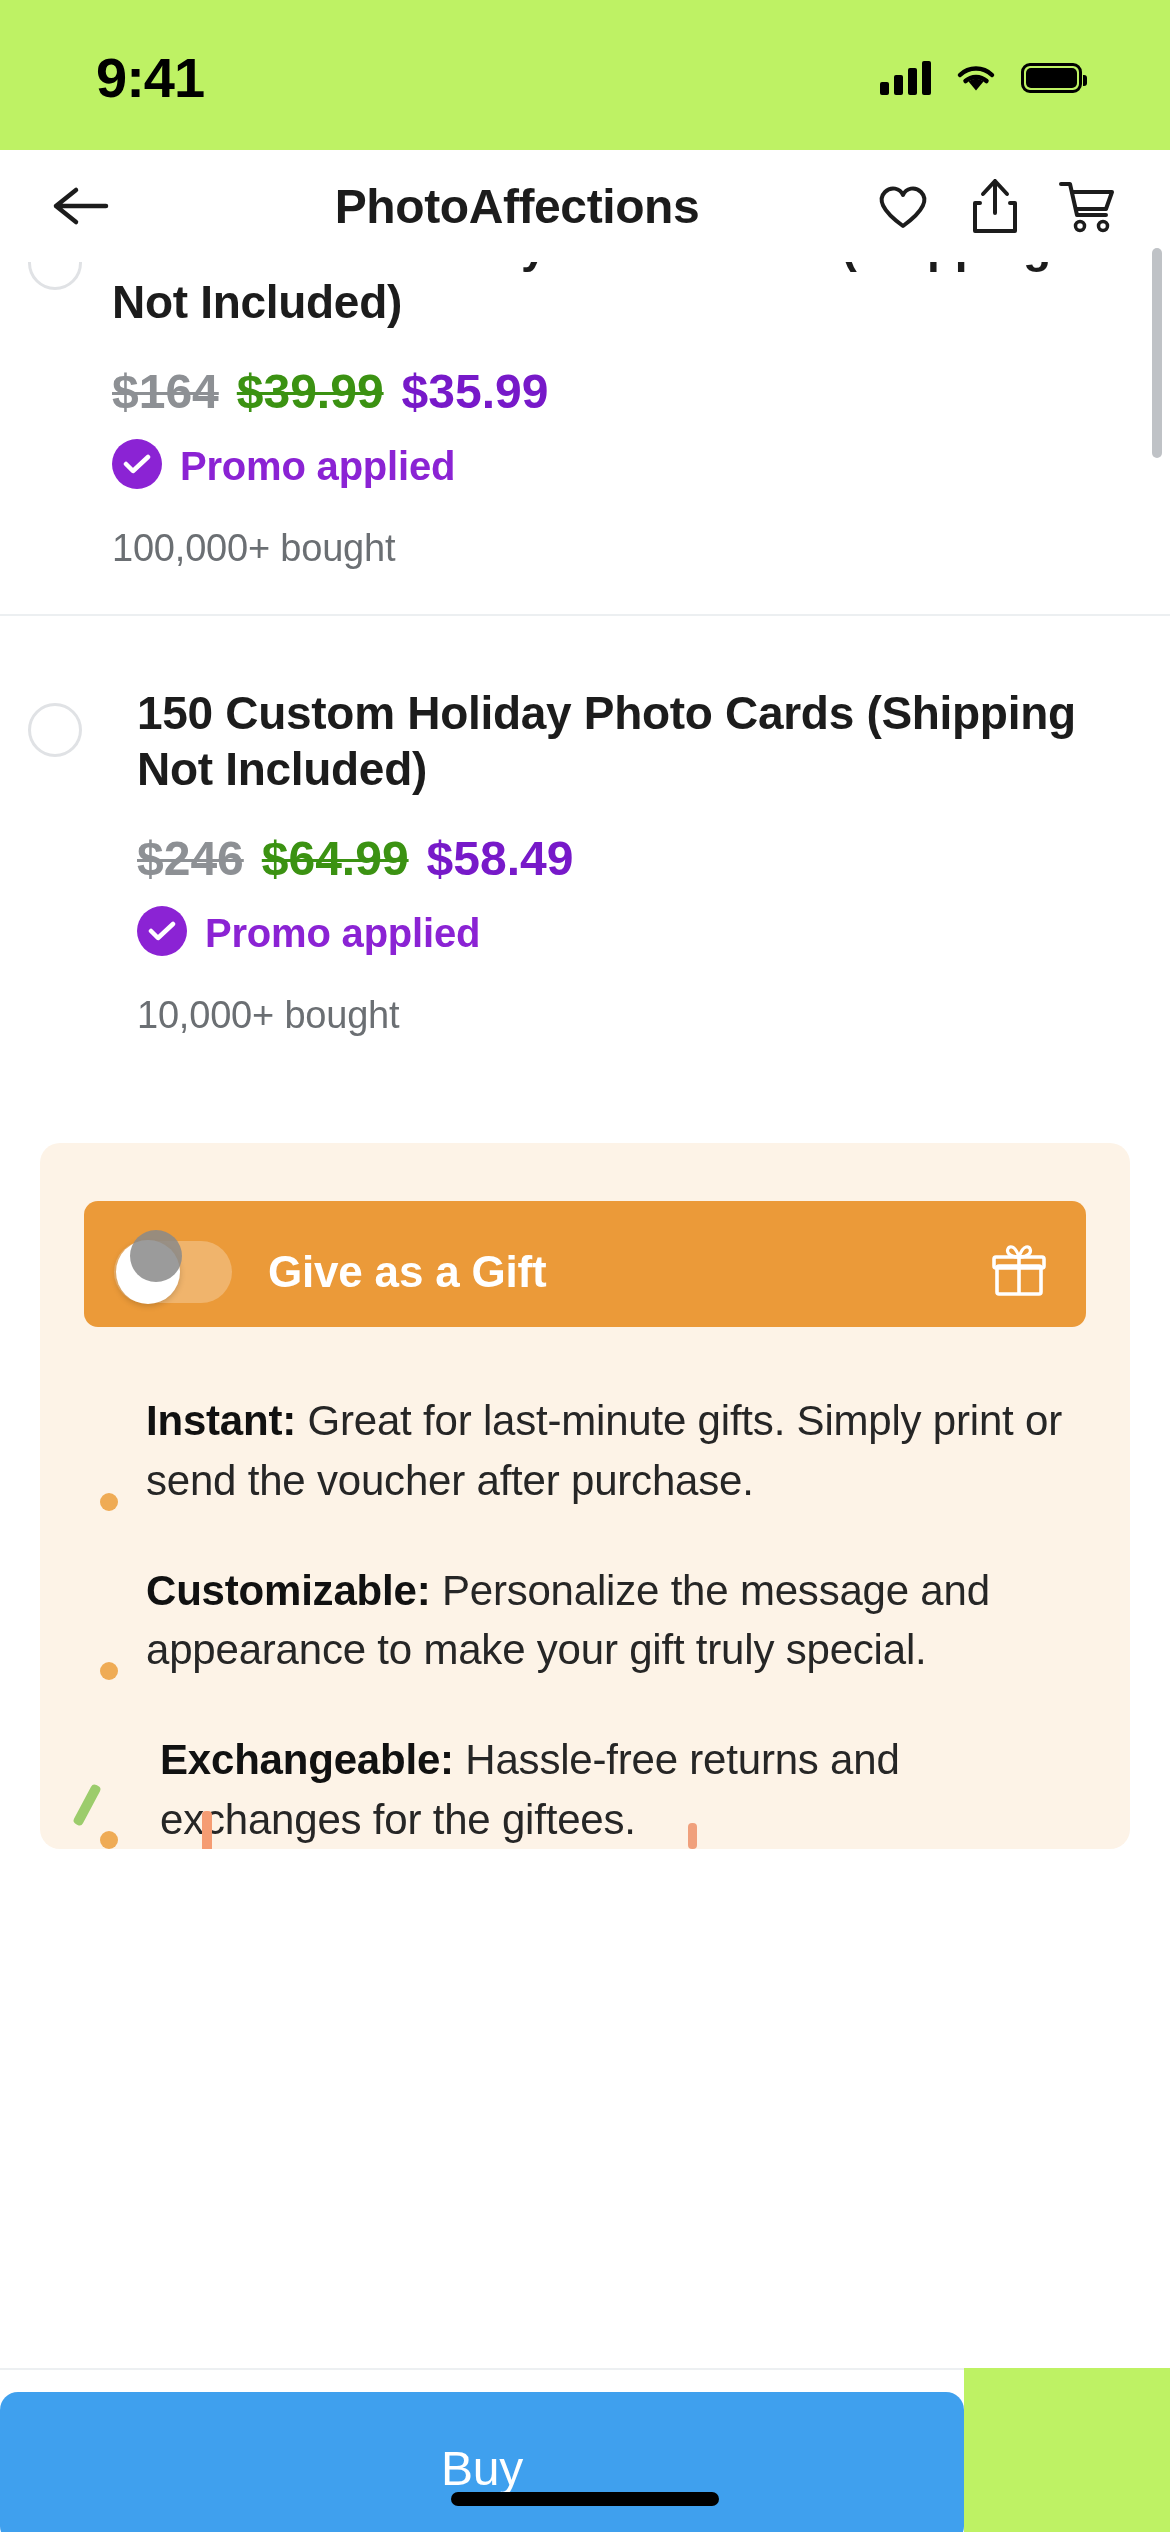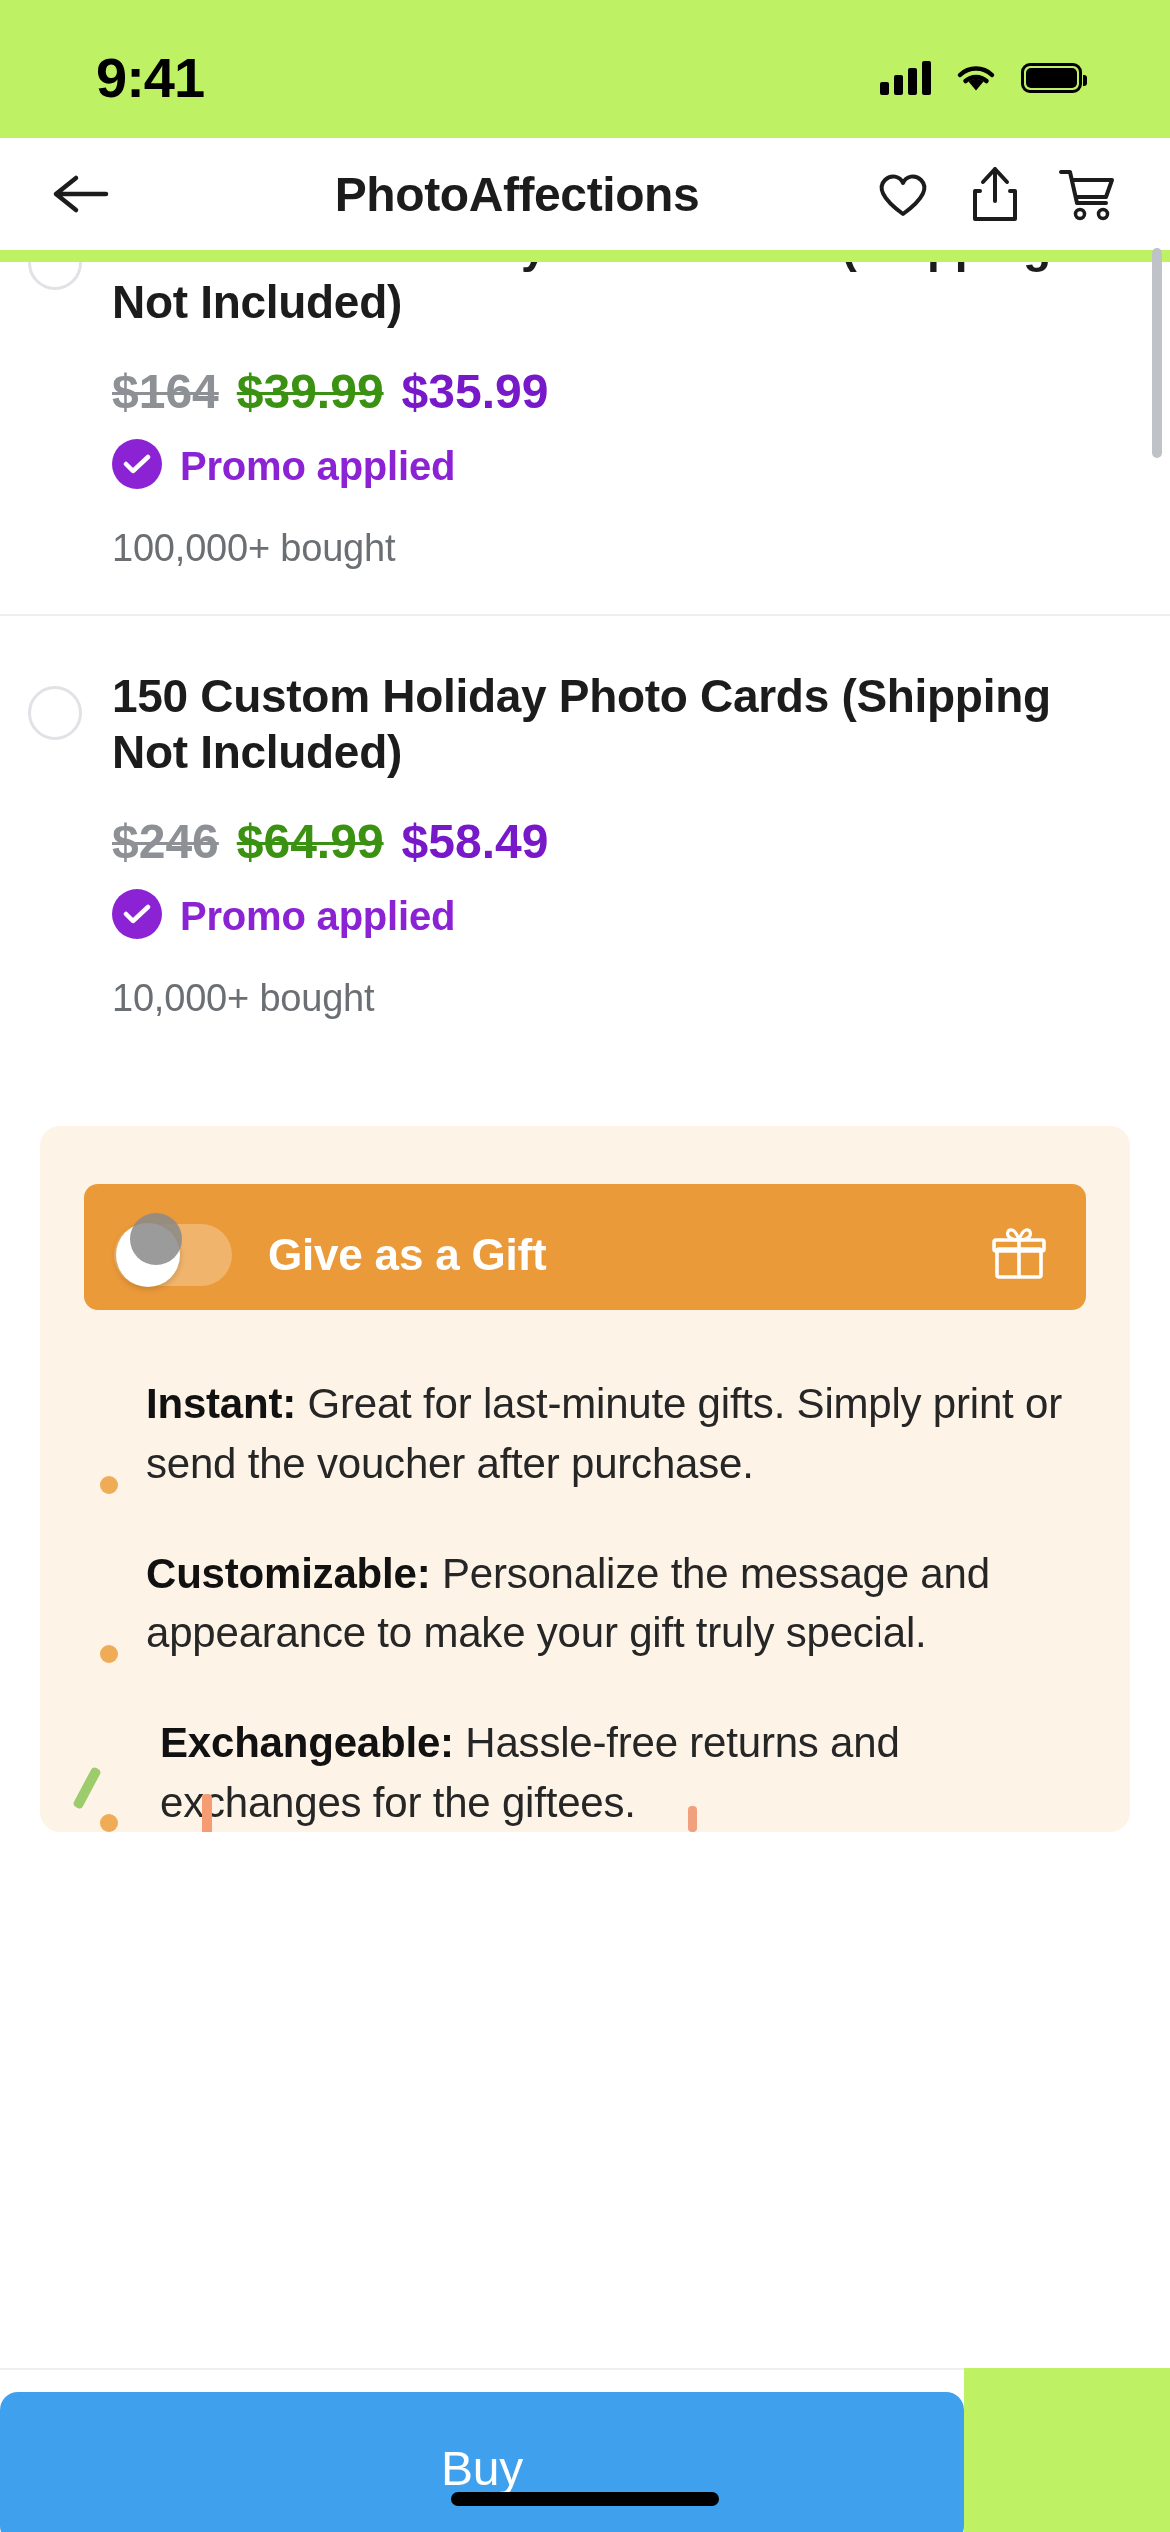--- a/index.html
+++ b/index.html
@@ -28,21 +28,21 @@
     position:relative; padding:2px;
   }
   .battery::after {
     content:""; position:absolute; right:-8px; top:9px; width:4px; height:11px;
     background:#000; border-radius:0 3px 3px 0;
   }
   .battery span { display:block; width:100%; height:100%; background:#000; border-radius:5px; }
 
   
   .navbar {
-    position:absolute; top:138px; left:0; width:1170px; height:112px;
+    position:absolute; top:150px; left:0; width:1170px; height:112px;
     display:flex; align-items:center; padding:0 54px 0 44px; background:#fff;
   }
   .back-btn { width:72px; height:72px; display:flex; align-items:center; justify-content:center; }
   .nav-title {
     flex:1; text-align:center; font-size:48px; font-weight:700; color:#1c1c1c;
     letter-spacing:-0.4px; padding-left:44px;
   }
   .nav-actions { display:flex; align-items:center; gap:34px; }
   .nav-icon { width:58px; height:58px; display:flex; align-items:center; justify-content:center; }
 
@@ -221,21 +221,21 @@
               </svg>
           </span>
           <span class="promo-text">Promo applied</span>
         </div>
         <div class="p-bought">100,000+ bought</div>
       </div>
     </div>
 
     <div class="divider" style="margin-top:44px;"></div>
 
-    <div class="product" style="padding-top:52px;">
+    <div class="product" style="padding-top:69px;gap:25px;">
       <div class="radio"></div>
       <div class="p-body">
         <div class="p-title">150 Custom Holiday Photo Cards (Shipping Not Included)</div>
         <div class="p-prices">
           <span class="price-was">$246</span>
           <span class="price-mid">$64.99</span>
           <span class="price-now">$58.49</span>
         </div>
         <div class="promo-row">
           <span class="promo-check">

